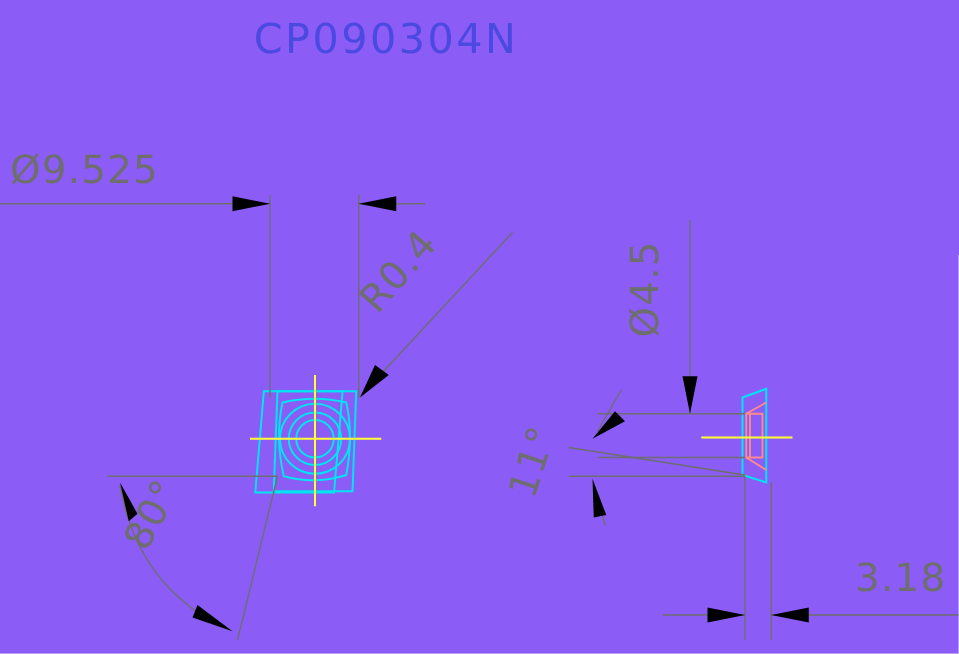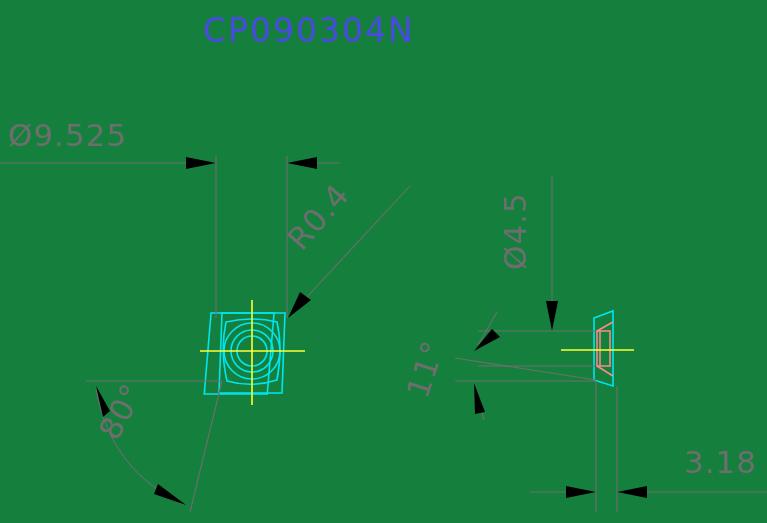--- a/index.html
+++ b/index.html
@@ -7,21 +7,21 @@
     padding: 0;
     background: #ffffff;
   }
   body {
     font-family: "DejaVu Sans", sans-serif;
   }
   #canvas-wrap {
     position: relative;
     width: 767px;
     height: 523px;
-    background: #15803d;
+    background: #8b5cf6;
     overflow: hidden;
   }
   svg#drawing {
     display: block;
     width: 767px;
     height: 523px;
   }
   .dimtext {
     font-family: "DejaVu Sans", sans-serif;
     font-size: 31px;

